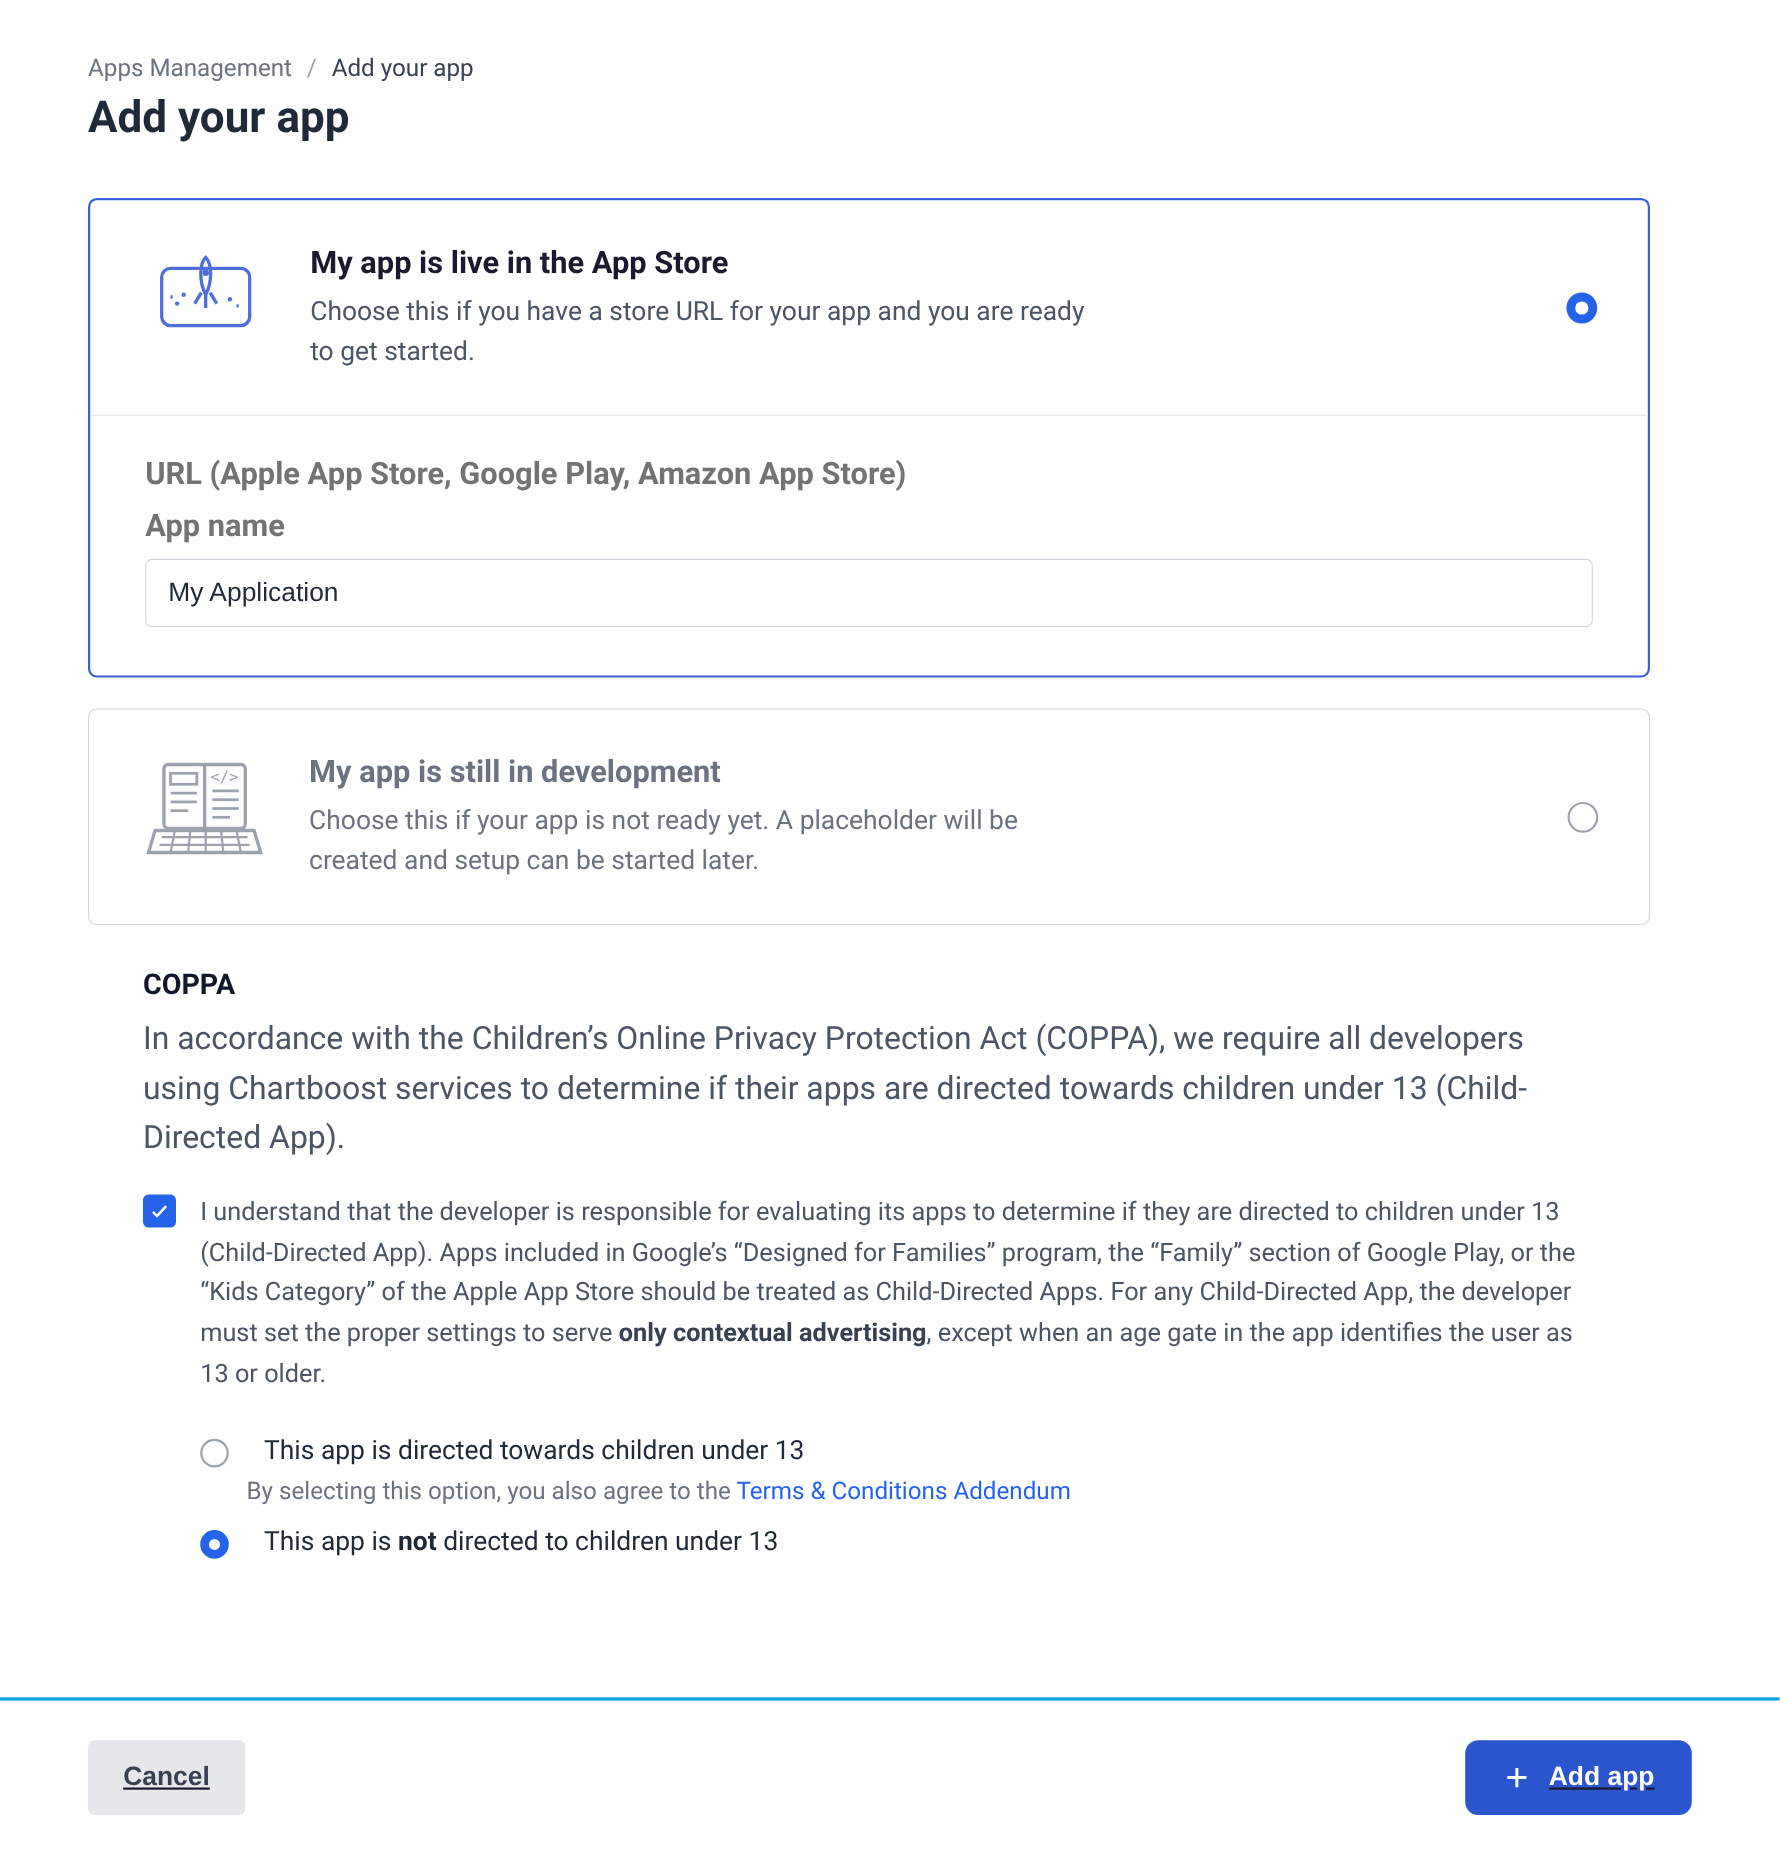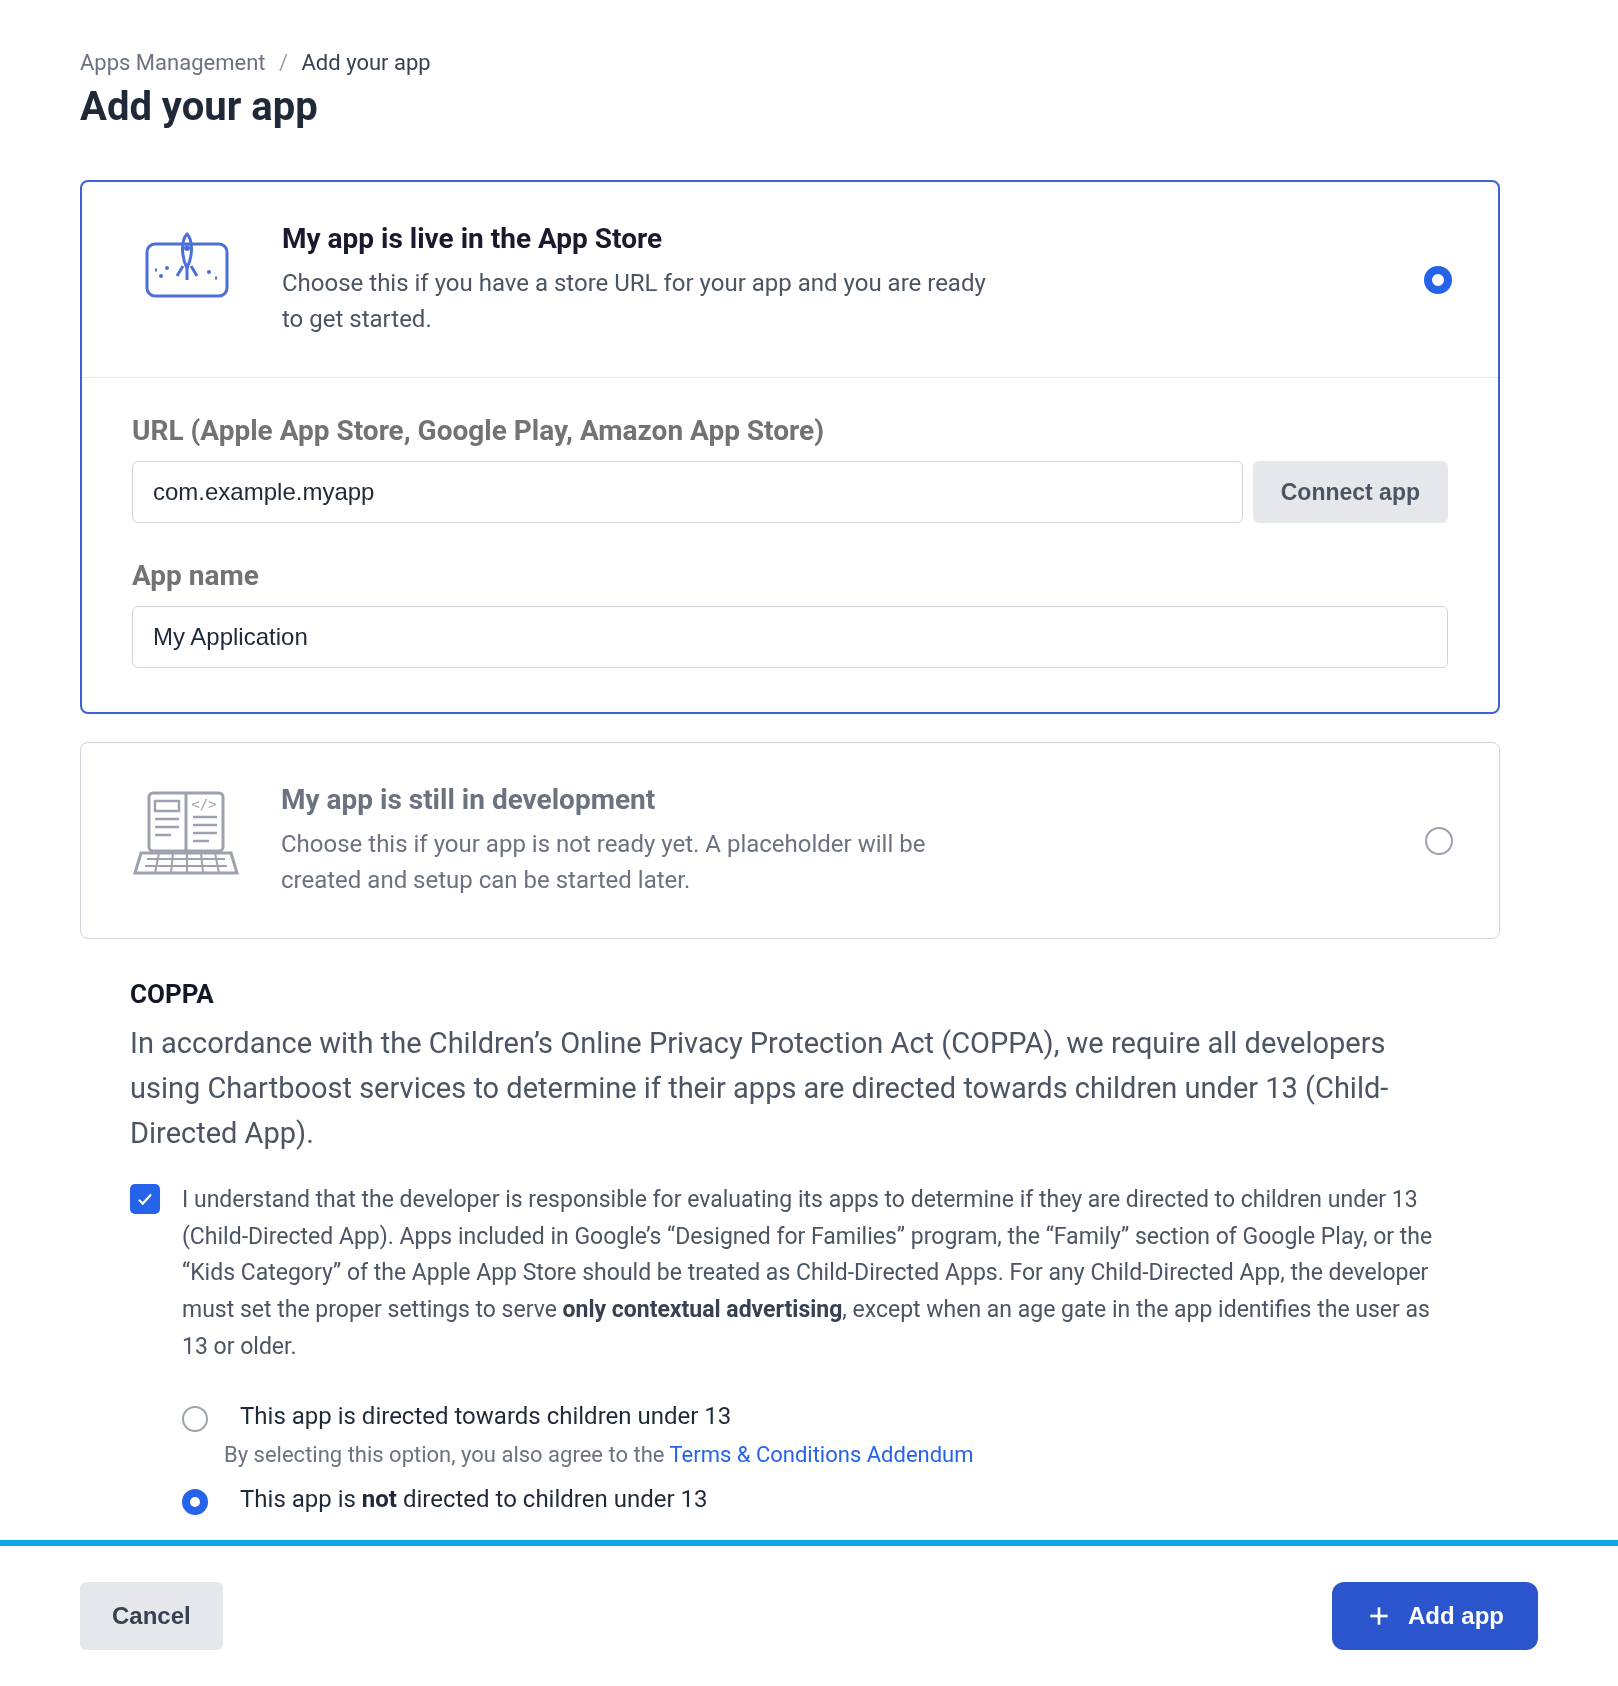--- a/index.html
+++ b/index.html
@@ -193,25 +193,26 @@
     color: #6b7280;
     padding-left: 42px;
     margin-bottom: 18px;
   }
   .radio-sub .link { color: #2563eb; cursor: pointer; }
 
   .footer {
     position: absolute;
     left: 0; right: 0; bottom: 0;
     background: #fff;
-    border-top: 6px solid #0ea5e9;
+    border-top: 3px solid #0ea5e9;
     padding: 36px 80px;
     display: flex;
     justify-content: space-between;
     align-items: center;
+    text-decoration: underline;
   }
   .btn-cancel {
     background: #e5e7eb;
     color: #374151;
     border: none;
     border-radius: 6px;
     padding: 20px 32px;
     font-size: 24px;
     font-weight: 600;
     cursor: pointer;
@@ -260,24 +261,20 @@
         </svg>
       </div>
       <div class="text">
         <div class="title">My app is live in the App Store</div>
         <div class="desc">Choose this if you have a store URL for your app and you are ready to get started.</div>
       </div>
       <div class="radio-outer selected"></div>
     </div>
     <div class="card-body">
       <label class="form-label">URL (Apple App Store, Google Play, Amazon App Store)</label>
-      <div class="input-row">
-        <input class="text-input" type="text" value="com.example.myapp" style="">
-        <button class="btn-inline">Connect app</button>
-      </div>
       <label class="form-label">App name</label>
       <input class="text-input" type="text" style="width: 100%;" value="My Application">
     </div>
   </div>
 
   <div class="card">
     <div class="card-header">
       <div class="icon-box">
         <svg width="110" height="92" viewBox="0 0 110 92">
           <rect x="18" y="6" width="74" height="58" rx="4" fill="none" stroke="#9ca3af" stroke-width="3"></rect>

